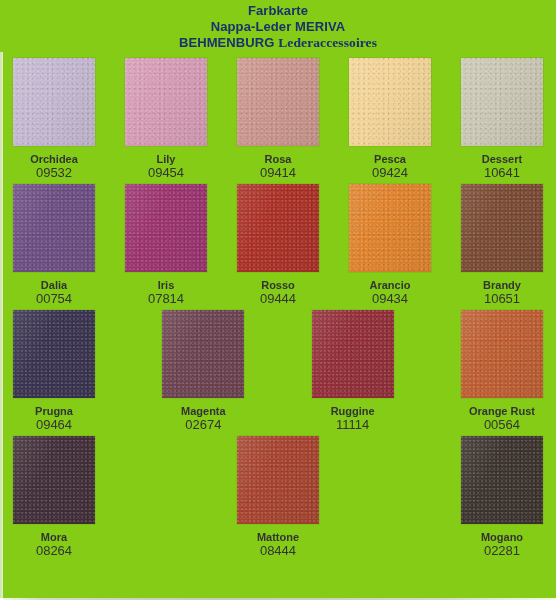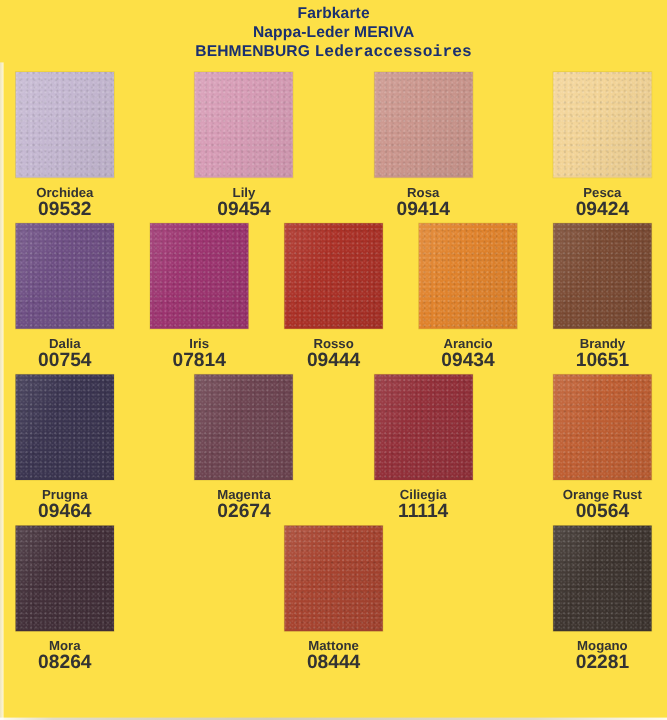--- a/index.html
+++ b/index.html
@@ -12,38 +12,38 @@
     height: 600px;
     overflow: hidden;
     font-family: "Liberation Sans", sans-serif;
     -webkit-font-smoothing: antialiased;
   }
 
   #page {
     position: relative;
     width: 556px;
     height: 600px;
-    background: #fde047;
+    background: #84cc16;
   }
 
   
   .header {
     padding-top: 3px;
     text-align: center;
   }
   .header-line {
     color: #1a3070;
     font-weight: bold;
     font-size: 13px;
     line-height: 16px;
     letter-spacing: 0.1px;
     white-space: nowrap;
   }
   .header-line.serif-mix .serif-part {
-    font-family: Liberation Mono, monospace;
+    font-family: Liberation Serif, serif;
     font-weight: bold;
     font-size: 13.5px;
   }
 
   
   .grid {
     margin-top: 7px;
     display: flex;
     flex-direction: column;
   }
@@ -96,22 +96,22 @@
     line-height: 14px;
   }
   .caption .name {
     display: block;
     font-size: 11px;
     font-weight: bold;
     white-space: nowrap;
   }
   .caption .code {
     display: block;
-    font-size: 16px;
-    font-weight: bold;
+    font-size: 13px;
+    font-weight: normal;
     white-space: nowrap;
   }
 
   
   .scan-edge-left {
     position: absolute;
     left: 0; top: 52px;
     width: 3px; height: 548px;
     background: linear-gradient(90deg, #e9e6e4, #ffffff);
     opacity: 0.75;
@@ -161,20 +161,27 @@
           <span class="code">09414</span>
         </div>
       </div>
       <div class="cell">
         <div class="swatch" style="background-color: rgb(243, 212, 151);"></div>
         <div class="caption">
           <span class="name">Pesca</span>
           <span class="code">09424</span>
         </div>
       </div>
+      <div class="cell">
+        <div class="swatch" style="background-color: rgb(203, 199, 181);"></div>
+        <div class="caption">
+          <span class="name">Dessert</span>
+          <span class="code">10641</span>
+        </div>
+      </div>
     </div>
 
     <div class="grid-row">
       <div class="cell">
         <div class="swatch" style="background-color: rgb(109, 78, 131);"></div>
         <div class="caption">
           <span class="name">Dalia</span>
           <span class="code">00754</span>
         </div>
       </div>
@@ -219,21 +226,21 @@
       <div class="cell">
         <div class="swatch" style="background-color: rgb(109, 68, 81);"></div>
         <div class="caption">
           <span class="name">Magenta</span>
           <span class="code">02674</span>
         </div>
       </div>
       <div class="cell">
         <div class="swatch" style="background-color: rgb(147, 47, 57);"></div>
         <div class="caption">
-          <span class="name">Ciliegia</span>
+          <span class="name">Ruggine</span>
           <span class="code">11114</span>
         </div>
       </div>
       <div class="cell">
         <div class="swatch" style="background-color: rgb(191, 94, 50);"></div>
         <div class="caption">
           <span class="name">Orange Rust</span>
           <span class="code">00564</span>
         </div>
       </div>

